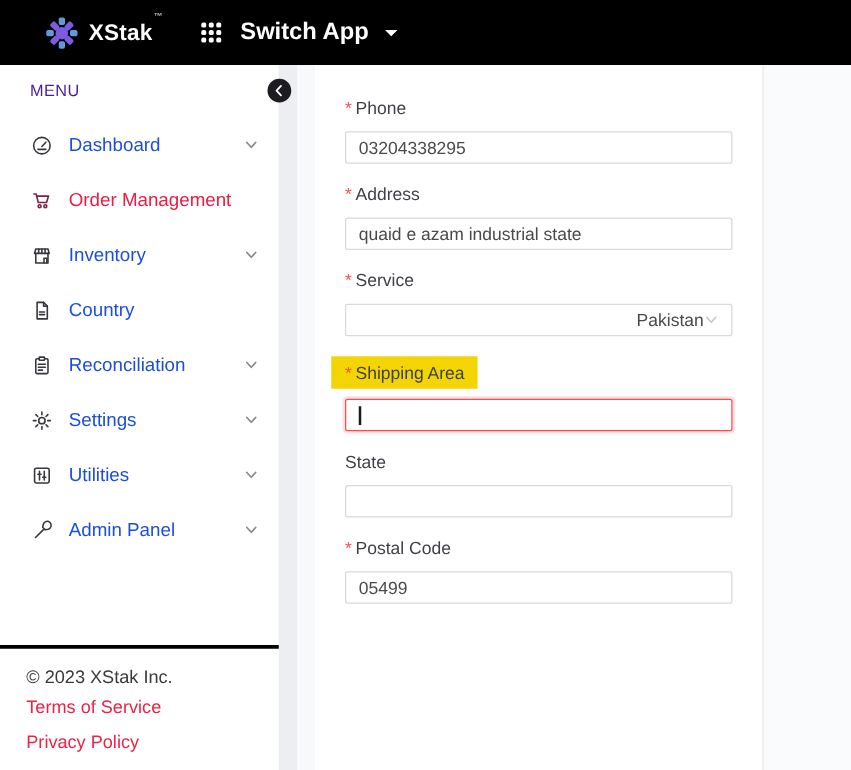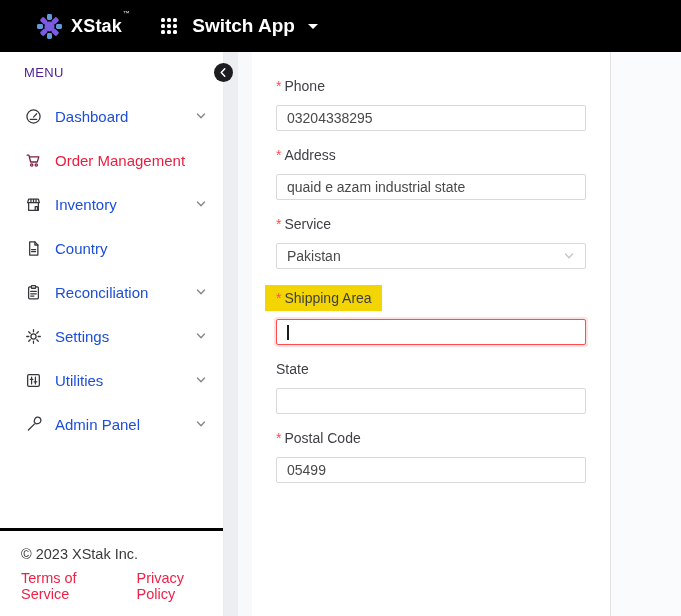--- a/index.html
+++ b/index.html
@@ -31,34 +31,34 @@
   .nav-item { display:flex; align-items:center; height:44px; padding:0 16px 0 25px; gap:13px; font-size:15px; color:#1d4ed8; cursor:pointer; }
   .nav-icon { width:17px; height:17px; color:#36363d; display:flex; align-items:center; }
   .nav-icon svg { width:17px; height:17px; }
   .nav-label { white-space:nowrap; }
   .nav-chev { margin-left:auto; color:#8a8a8a; display:flex; }
   .nav-item.active { color:#ec1c41; }
   .nav-item.active .nav-icon { color:#7c2144; }
   .collapse-btn { position:absolute; top:11px; right:-10px; width:19px; height:19px; border-radius:50%; background:#1d1d21; border:none; display:flex; align-items:center; justify-content:center; cursor:pointer; z-index:5; }
   .side-footer { position:absolute; left:0; bottom:0; width:100%; background:#fff; border-top:3px solid #000000; padding:15px 0 14px 21px; }
   .copyright { font-size:14.5px; color:#3a3a3a; margin-bottom:8px; }
-  .foot-links { display:flex; gap:12px; }
+  .foot-links { display:flex; gap:12px;flex-direction:column; }
   .foot-links a { color:#ee2146; font-size:14.5px; text-decoration:none; cursor:pointer; }
 
   
   .group { margin-bottom:16px; }
   .label-row { display:flex; align-items:center; margin-bottom:11px; width:307px; }
   .flabel { font-size:14px; color:#3f3f46; }
   .req { color:#ff4d4f; margin-right:3px; }
   .flabel.hl { background:#f2d503; padding:5px 10px 5px 11px; margin-left:-11px; display:inline-block; }
   .cb-group { margin-left:auto; display:flex; align-items:center; gap:9px; cursor:pointer; }
   .checkbox { width:16px; height:16px; border:1px solid #d4d4d4; border-radius:2px; background:#fdfdfd; }
   .cb-label { font-size:14px; color:#333; }
   .input, .select { width:310px; height:26px; border:1px solid #d9d9d9; border-radius:2px; background:#fff; display:flex; align-items:center; padding:0 10px; font-size:14px; color:#4a4a4a; cursor:text; }
-  .select { justify-content:space-between; cursor:pointer; }
+  .select { justify-content:flex-end; cursor:pointer; }
   .select .chev { color:#c4c8cc; display:flex; }
   .input.error { border-color:#ff4d4f; box-shadow:0 0 0 2px rgba(255,70,70,.16); }
   .caret-bar { width:1.5px; height:15px; background:#1a1a1a; animation:blink 1s step-end infinite; }
   @keyframes blink { 50% { opacity:0; } }
   [data-name="field-city"] { margin-bottom:20px; }
   [data-name="field-shipping-area"] .label-row { margin-bottom:8px; }
 </style>
 </head>
 <body>
 

